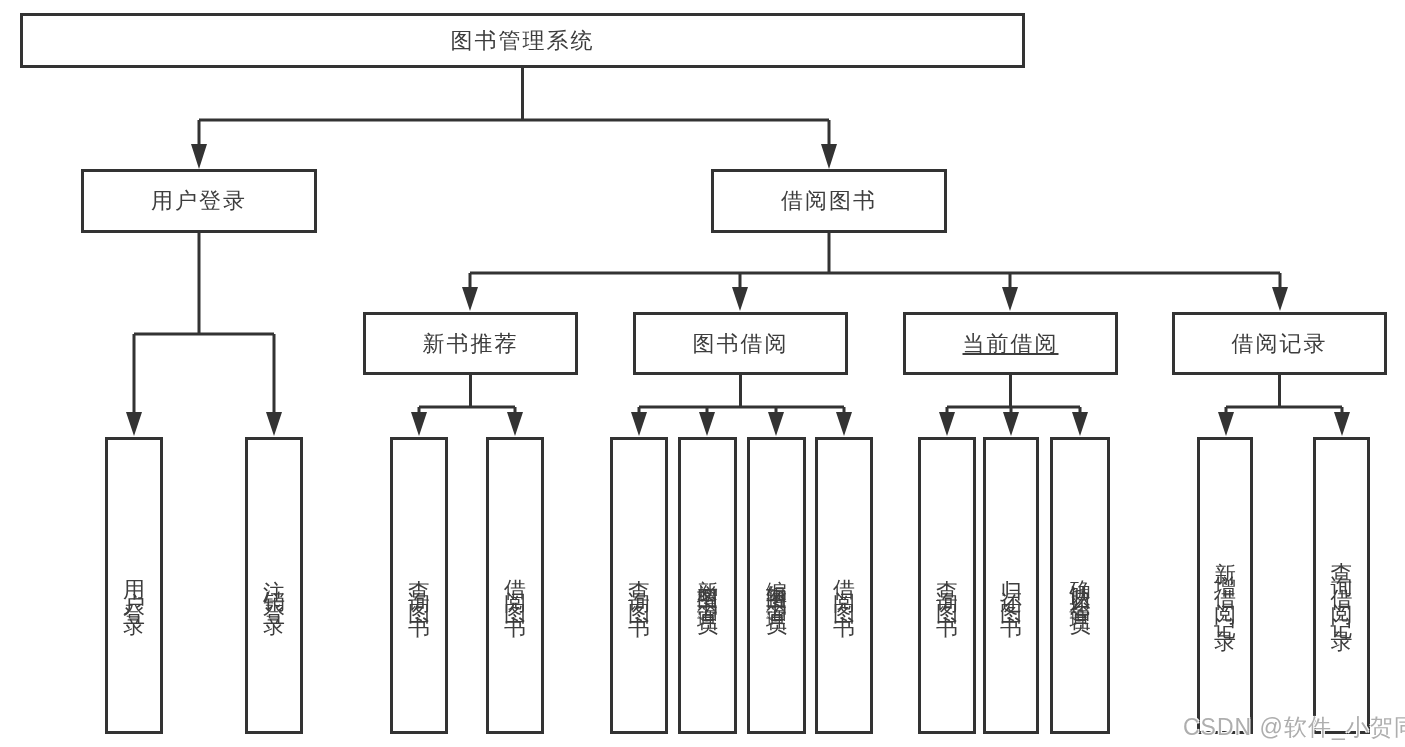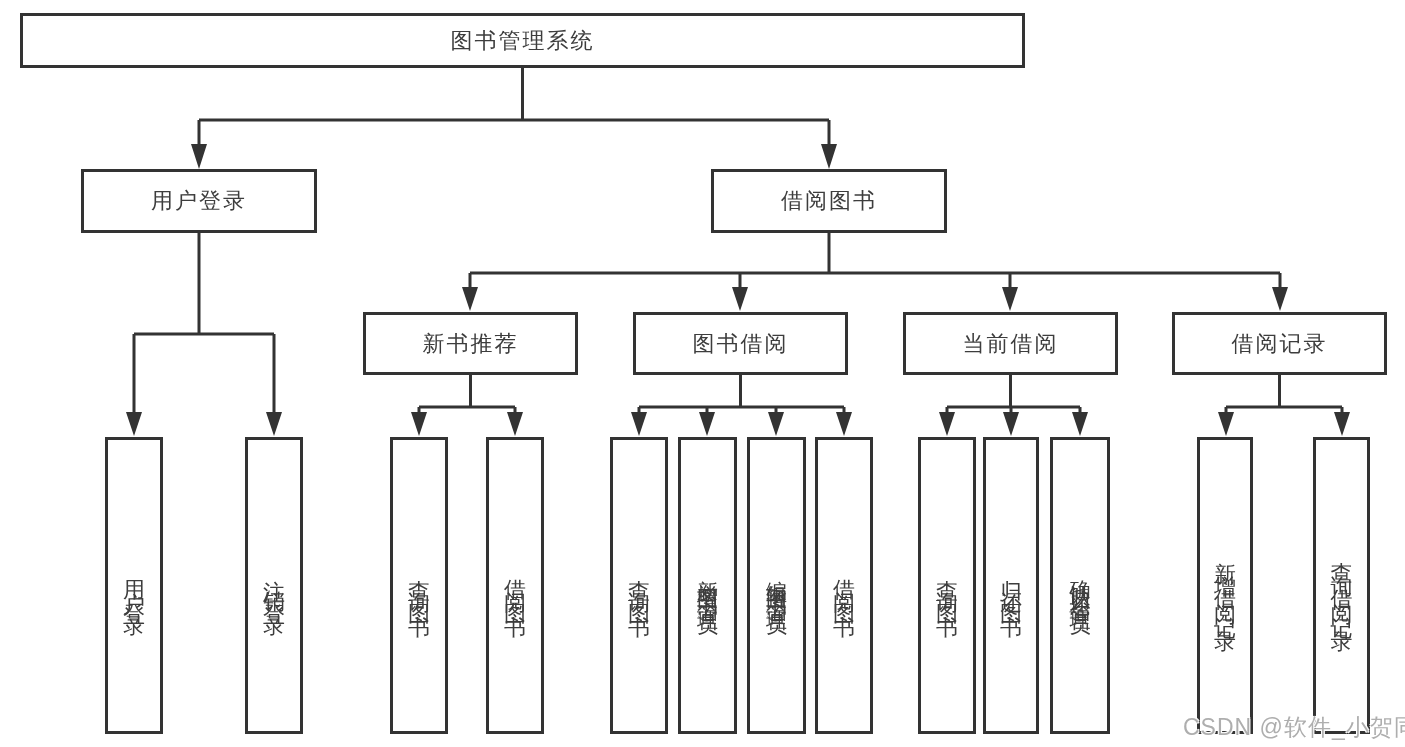--- a/index.html
+++ b/index.html
@@ -100,21 +100,21 @@
   <div class="hbox" style="left:711px; top:169px; width:236px; height:64px;">
     <span>借阅图书</span>
   </div>
 
   <div class="hbox" style="left:363px; top:312px; width:215px; height:63px;">
     <span>新书推荐</span>
   </div>
   <div class="hbox" style="left:633px; top:312px; width:215px; height:63px;">
     <span>图书借阅</span>
   </div>
-  <div class="hbox" style="left:903px; top:312px; width:215px; height:63px;">
+  <div class="hbox" style="left:903px; top:312px; width:215px; height:63px;text-decoration:underline;">
     <span>当前借阅</span>
   </div>
   <div class="hbox" style="left:1172px; top:312px; width:215px; height:63px;">
     <span>借阅记录</span>
   </div>
 
   <div class="vbox v4" style="left:105px;">
     <span class="vtext">用户登录</span>
   </div>
   <div class="vbox v4" style="left:245px;">

